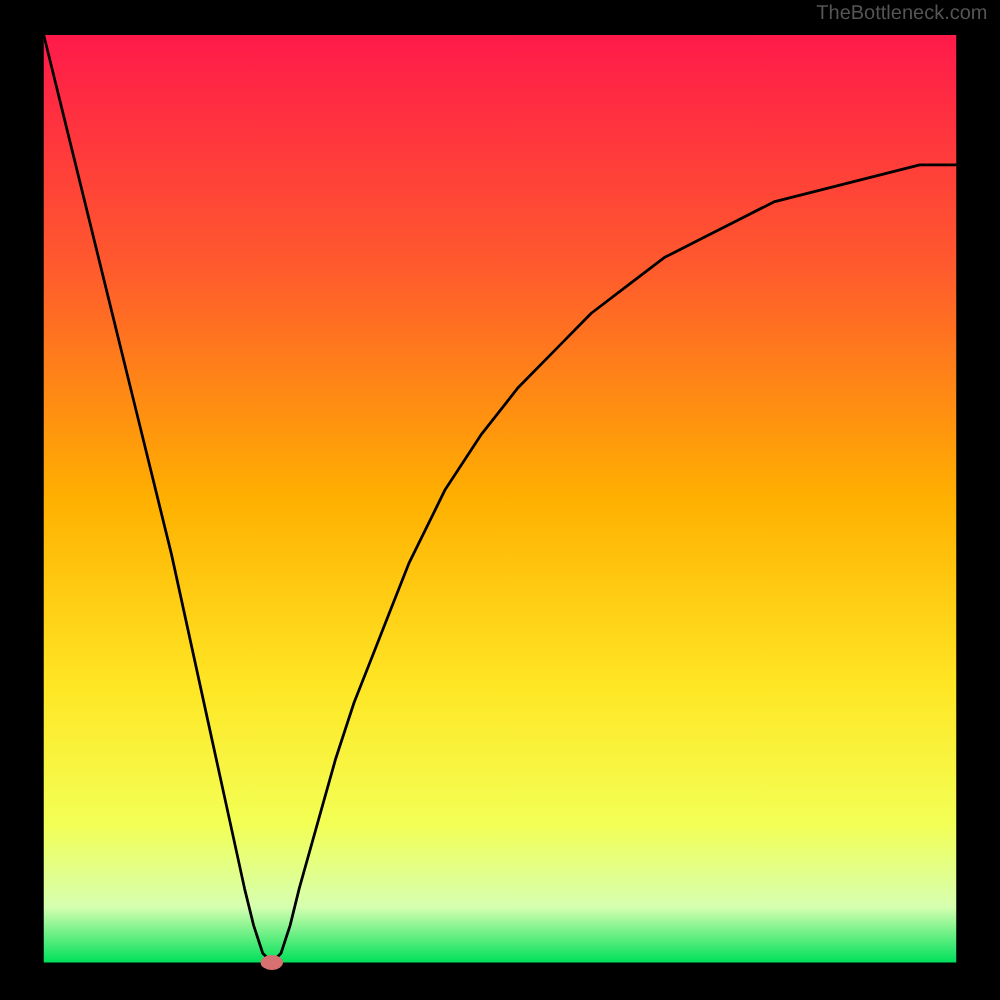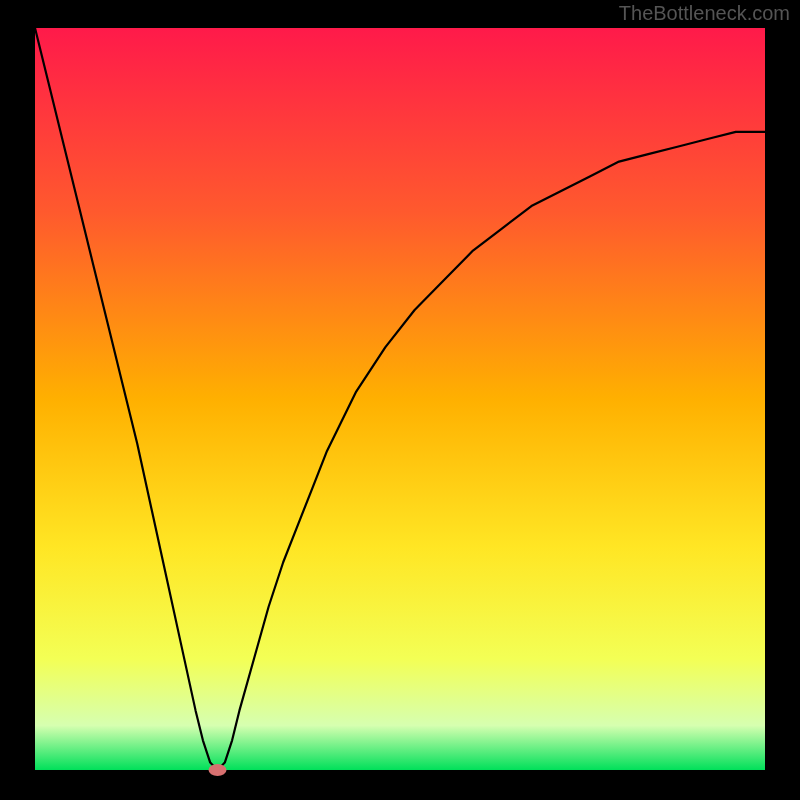--- a/index.html
+++ b/index.html
@@ -15,21 +15,21 @@
     position: relative;
     width: 800px;
     height: 800px;
     background: #000;
   }
   .credit {
     position: absolute;
     top: 2px;
     right: 10px;
     color: #555;
-    font-size: 20px;
+    font-size: 16px;
     font-weight: 500;
     z-index: 10;
   }
   svg.plot {
     position: absolute;
     top: 0;
     left: 0;
   }
 </style>
 </head>

